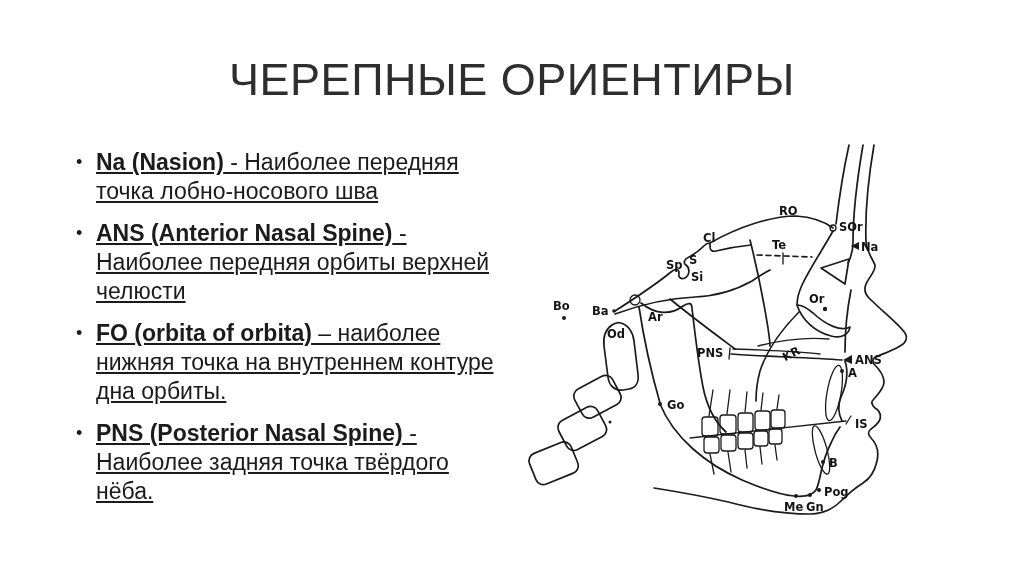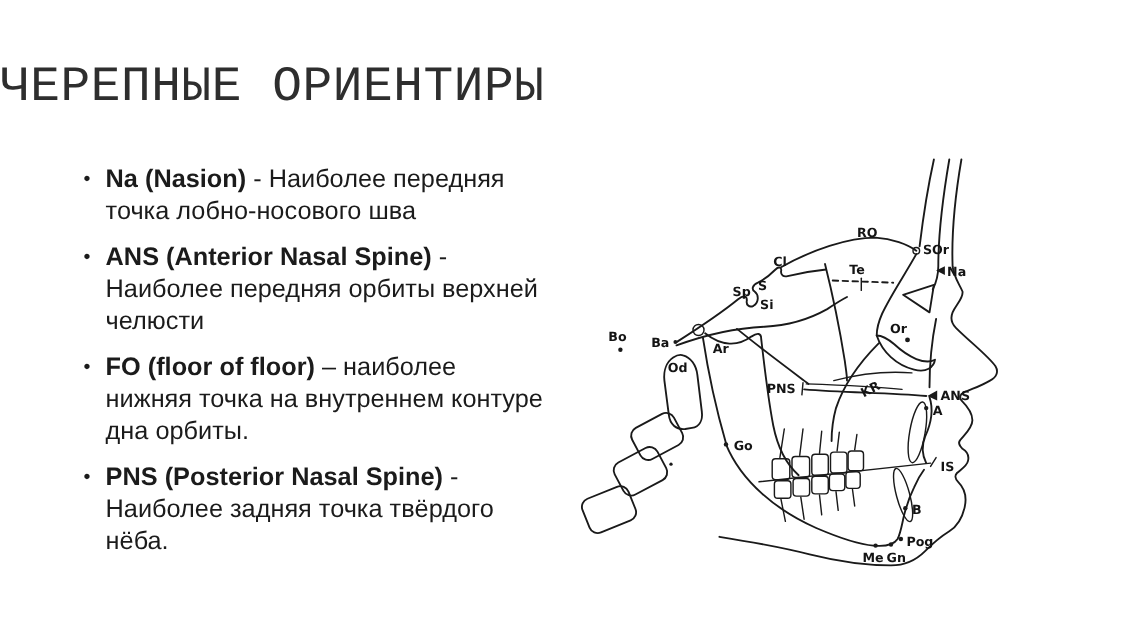--- a/index.html
+++ b/index.html
@@ -3,32 +3,31 @@
 <meta charset="utf-8">
 <style>
   html,body{margin:0;padding:0;background:#888;}
   .slide{
     position:relative;width:1024px;height:574px;margin:0 auto;
     background:#ffffff;overflow:hidden;
     font-family:"Liberation Sans","DejaVu Sans",sans-serif;
   }
   .title{
     position:absolute;top:54px;left:0;right:0;margin:0;
-    font-size:45px;font-weight:300;letter-spacing:.5px;
+    text-align:center;font-size:45px;font-weight:300;letter-spacing:.5px;
     color:#2e2e2e;
-    font-family:Liberation Mono, monospace;
   }
   .bullets{
     position:absolute;left:76px;top:148px;width:420px;
     list-style:none;margin:0;padding:0;
     font-size:23px;line-height:29px;color:#1b1b1b;
   }
   .bullet{display:flex;margin-bottom:13px;}
   .b-marker{flex:0 0 20px;font-size:18px;line-height:29px;color:#1b1b1b;}
-  .b-text{width:400px;}
+  .b-text{width:400px;text-decoration:underline;}
   .b-text strong{font-weight:700;}
   .diagram-svg{position:absolute;left:0;top:0;width:1024px;height:574px;}
   .tr{stroke:#1a1a1a;stroke-width:1.7;fill:none;stroke-linecap:round;stroke-linejoin:round;}
   .tr-thin{stroke:#1a1a1a;stroke-width:1.3;fill:none;stroke-linecap:round;}
   .dot{fill:#1a1a1a;stroke:none;}
   .lbl{font-family:"DejaVu Sans","Liberation Sans",sans-serif;font-size:11.5px;font-weight:700;fill:#141414;}
 </style>
 </head>
 <body>
 
@@ -40,21 +39,21 @@
     <li class="bullet">
       <span class="b-marker">•</span>
       <span class="b-text"><strong>Na (Nasion)</strong><span> - Наиболее передняя точка лобно-носового шва</span></span>
     </li>
     <li class="bullet">
       <span class="b-marker">•</span>
       <span class="b-text"><strong>ANS (Anterior Nasal Spine)</strong><span> - Наиболее передняя орбиты верхней челюсти</span></span>
     </li>
     <li class="bullet">
       <span class="b-marker">•</span>
-      <span class="b-text"><strong>FO (floor of floor)</strong><span> – наиболее нижняя точка на внутреннем контуре дна орбиты.</span></span>
+      <span class="b-text"><strong>FO (orbita of orbita)</strong><span> – наиболее нижняя точка на внутреннем контуре дна орбиты.</span></span>
     </li>
     <li class="bullet">
       <span class="b-marker">•</span>
       <span class="b-text"><strong>PNS (Posterior Nasal Spine)</strong><span> - Наиболее задняя точка твёрдого нёба.</span></span>
     </li>
   </ul>
 
   <svg class="diagram-svg" viewBox="0 0 1024 574">
 
     <g>

